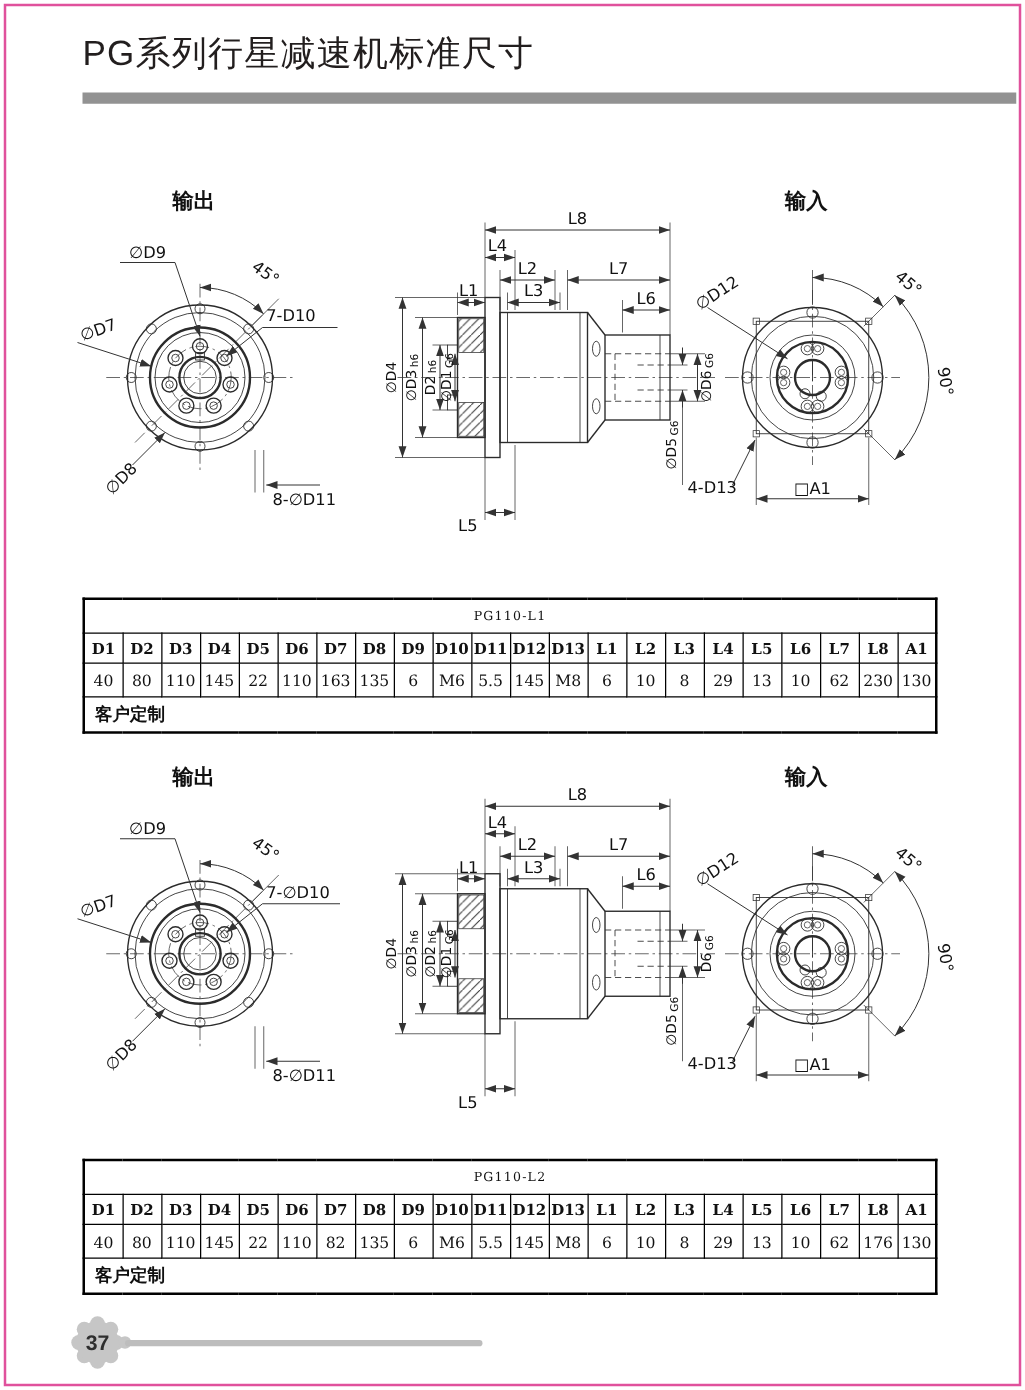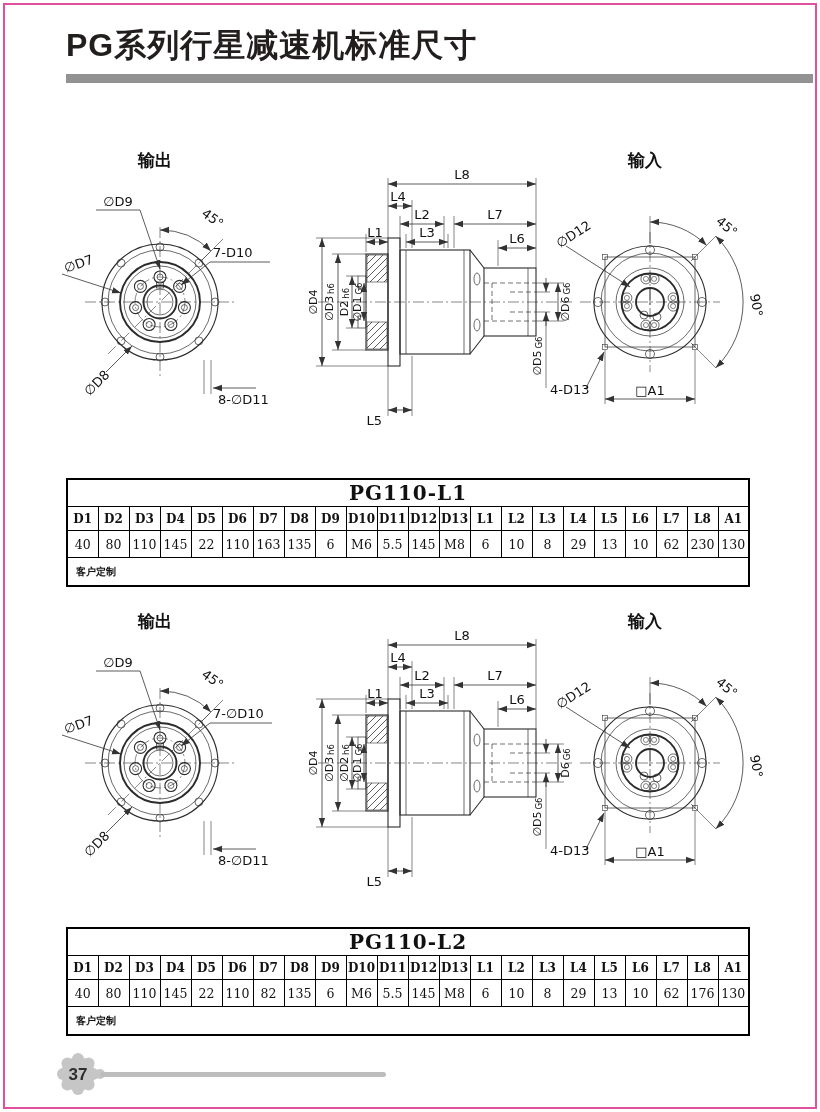--- a/index.html
+++ b/index.html
@@ -1,32 +1,32 @@
 <!DOCTYPE html>
 <html><head>
 <meta charset="utf-8">
 <style>
   html,body{margin:0;padding:0;}
   body{width:820px;height:1112px;position:relative;background:#ffffff;
        font-family:"Liberation Sans", sans-serif;overflow:hidden;}
   .frame{position:absolute;inset:3px;border:2px solid #e0519c;pointer-events:none;}
-  .page-title{position:absolute;left:66px;top:24px;font-size:32px;font-weight:700;
+  .page-title{position:absolute;left:66px;top:24px;font-size:28px;font-weight:400;
        color:#221e1e;letter-spacing:1px;font-family:"Liberation Sans",sans-serif;}
   .title-bar{position:absolute;left:66px;top:74px;width:747px;height:9px;background:#929292;}
   .drawing{position:absolute;left:20px;width:780px;height:300px;}
   #sec1{top:142px;} #sec2{top:603px;}
   .tblwrap{position:absolute;left:66px;width:684px;}
   #tbl1{top:478px;} #tbl2{top:927px;}
   table.dim{width:100%;border-collapse:collapse;table-layout:fixed;
        font-family:"DejaVu Serif", serif;color:#111;border:2px solid #000;}
   table.dim td{border:1px solid #000;text-align:center;overflow:hidden;}
-  tr.t-title td{height:24px;font-size:20px;font-weight:700;letter-spacing:1px;}
+  tr.t-title td{height:24px;font-size:10px;font-weight:400;letter-spacing:1px;}
   tr.t-head td{height:21px;font-size:12px;font-weight:700;}
   tr.t-val td{height:24px;font-size:12.5px;font-weight:400;}
-  tr.t-foot td{height:25px;font-size:10px;font-weight:700;text-align:left;padding-left:8px;margin-top:16px;}
+  tr.t-foot td{height:25px;font-size:14px;font-weight:700;text-align:left;padding-left:8px;margin-top:16px;}
   
   .ol{stroke:#2b2b2b;fill:none;stroke-width:1.1;}
   .ol2{stroke-width:1.9;}
   .thin{stroke-width:0.7;}
   .cl{stroke:#555;stroke-width:0.7;fill:none;stroke-dasharray:11 3 2 3;}
   .dim-l{stroke:#333;stroke-width:0.8;fill:none;}
   .ext{stroke:#333;stroke-width:0.6;fill:none;}
   .dsh{stroke:#333;stroke-width:0.7;fill:none;stroke-dasharray:5 3;}
   text.dlab{font:13px "DejaVu Sans",sans-serif;fill:#111;}
   text.dlabs{font:11px "DejaVu Sans",sans-serif;fill:#111;}

